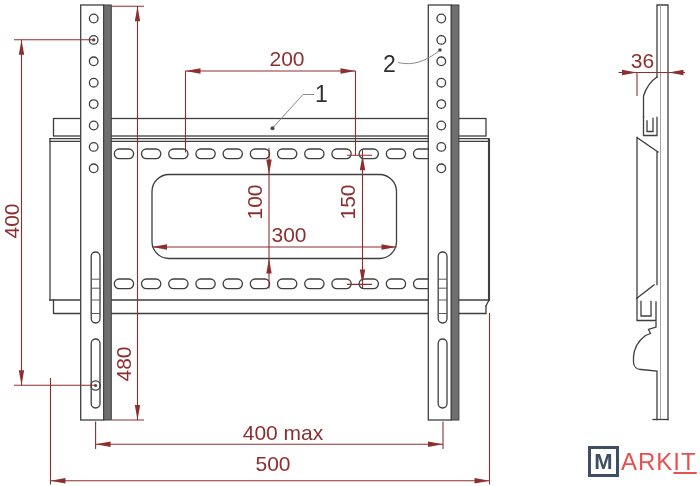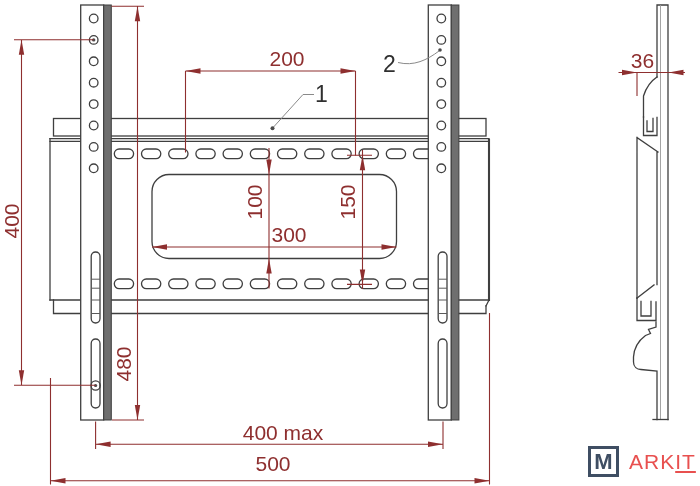--- a/index.html
+++ b/index.html
@@ -19,21 +19,21 @@
   .dt  {fill:var(--dim,#8e2f2f);font-size:21px;text-anchor:middle;}
   .lt  {fill:#2f2f2f;font-size:23px;text-anchor:middle;}
   .ld  {stroke:var(--leader,#8a8a8a);fill:none;stroke-width:1;}
   .dot {fill:#4a4a4a;stroke:none;}
 
   
   #logo{position:absolute;left:588px;top:446px;display:flex;align-items:center;}
   #logo .mbox{width:25px;height:25px;border:3px solid var(--logo-navy,#3f4e63);
     display:flex;align-items:center;justify-content:center;
     color:var(--logo-navy,#3f4e63);font-weight:bold;font-size:22px;background:#fff;}
-  #logo .rest{color:var(--logo-red,#e8504f);font-size:21px;letter-spacing:1px;margin-left:10px;}
+  #logo .rest{color:var(--logo-red,#e8504f);font-size:24px;letter-spacing:1px;margin-left:2px;}
   #logo .rest .u{text-decoration:underline;}
 </style>
 </head>
 <body>
 
 <div id="stage">
 <svg width="700" height="486" viewBox="0 0 700 486">
 
   <g>
     <rect class="k" x="53.5" y="118.5" width="432.5" height="17.5"></rect>

